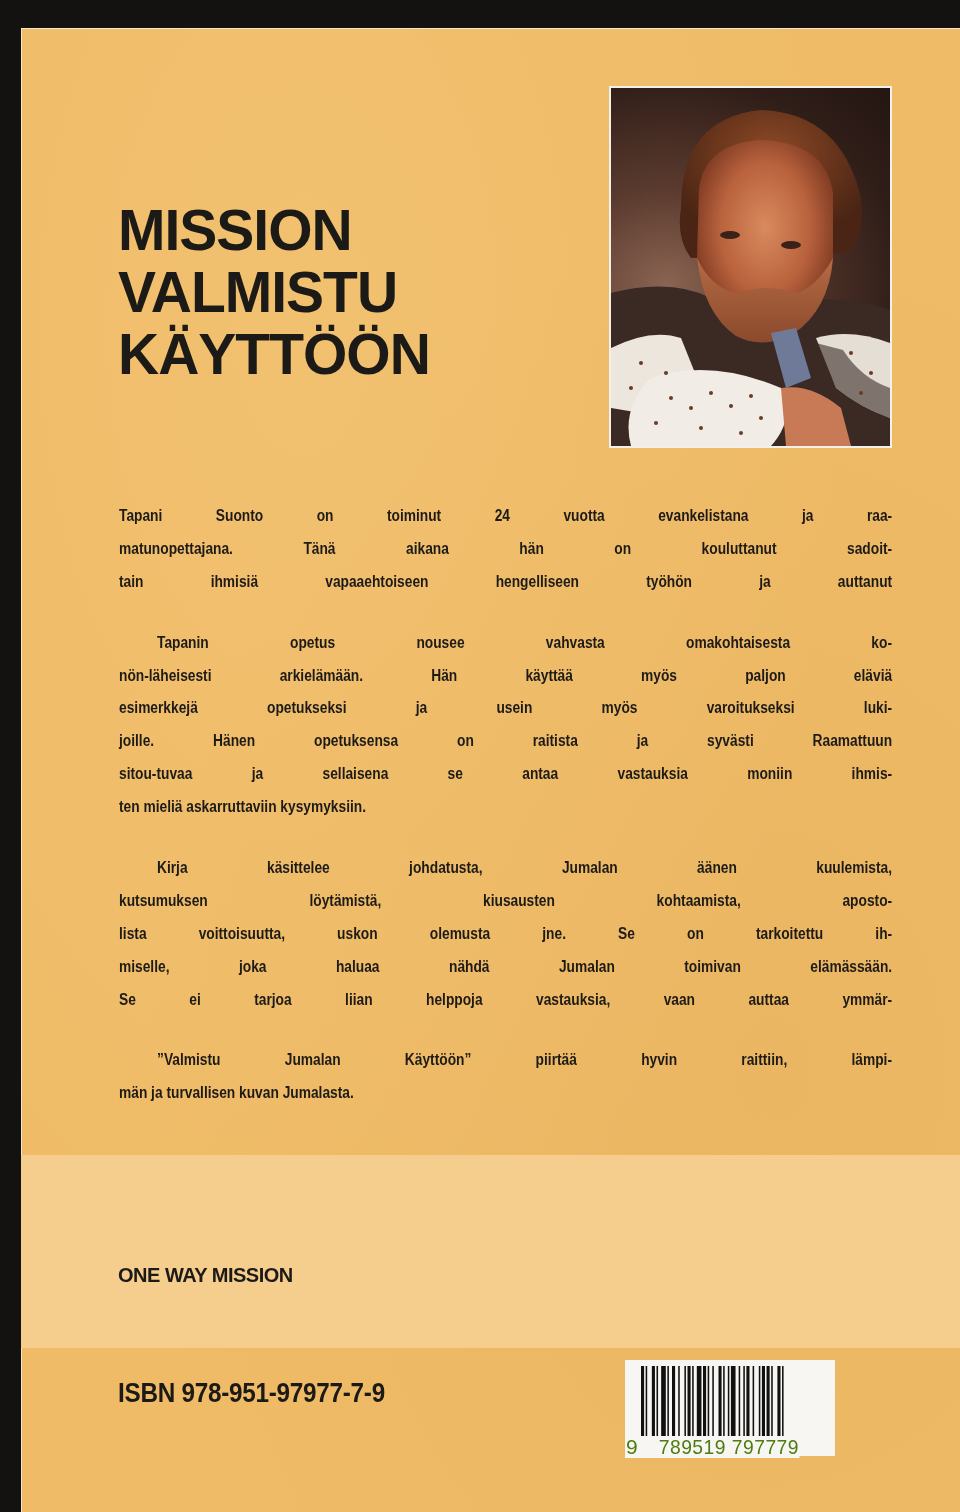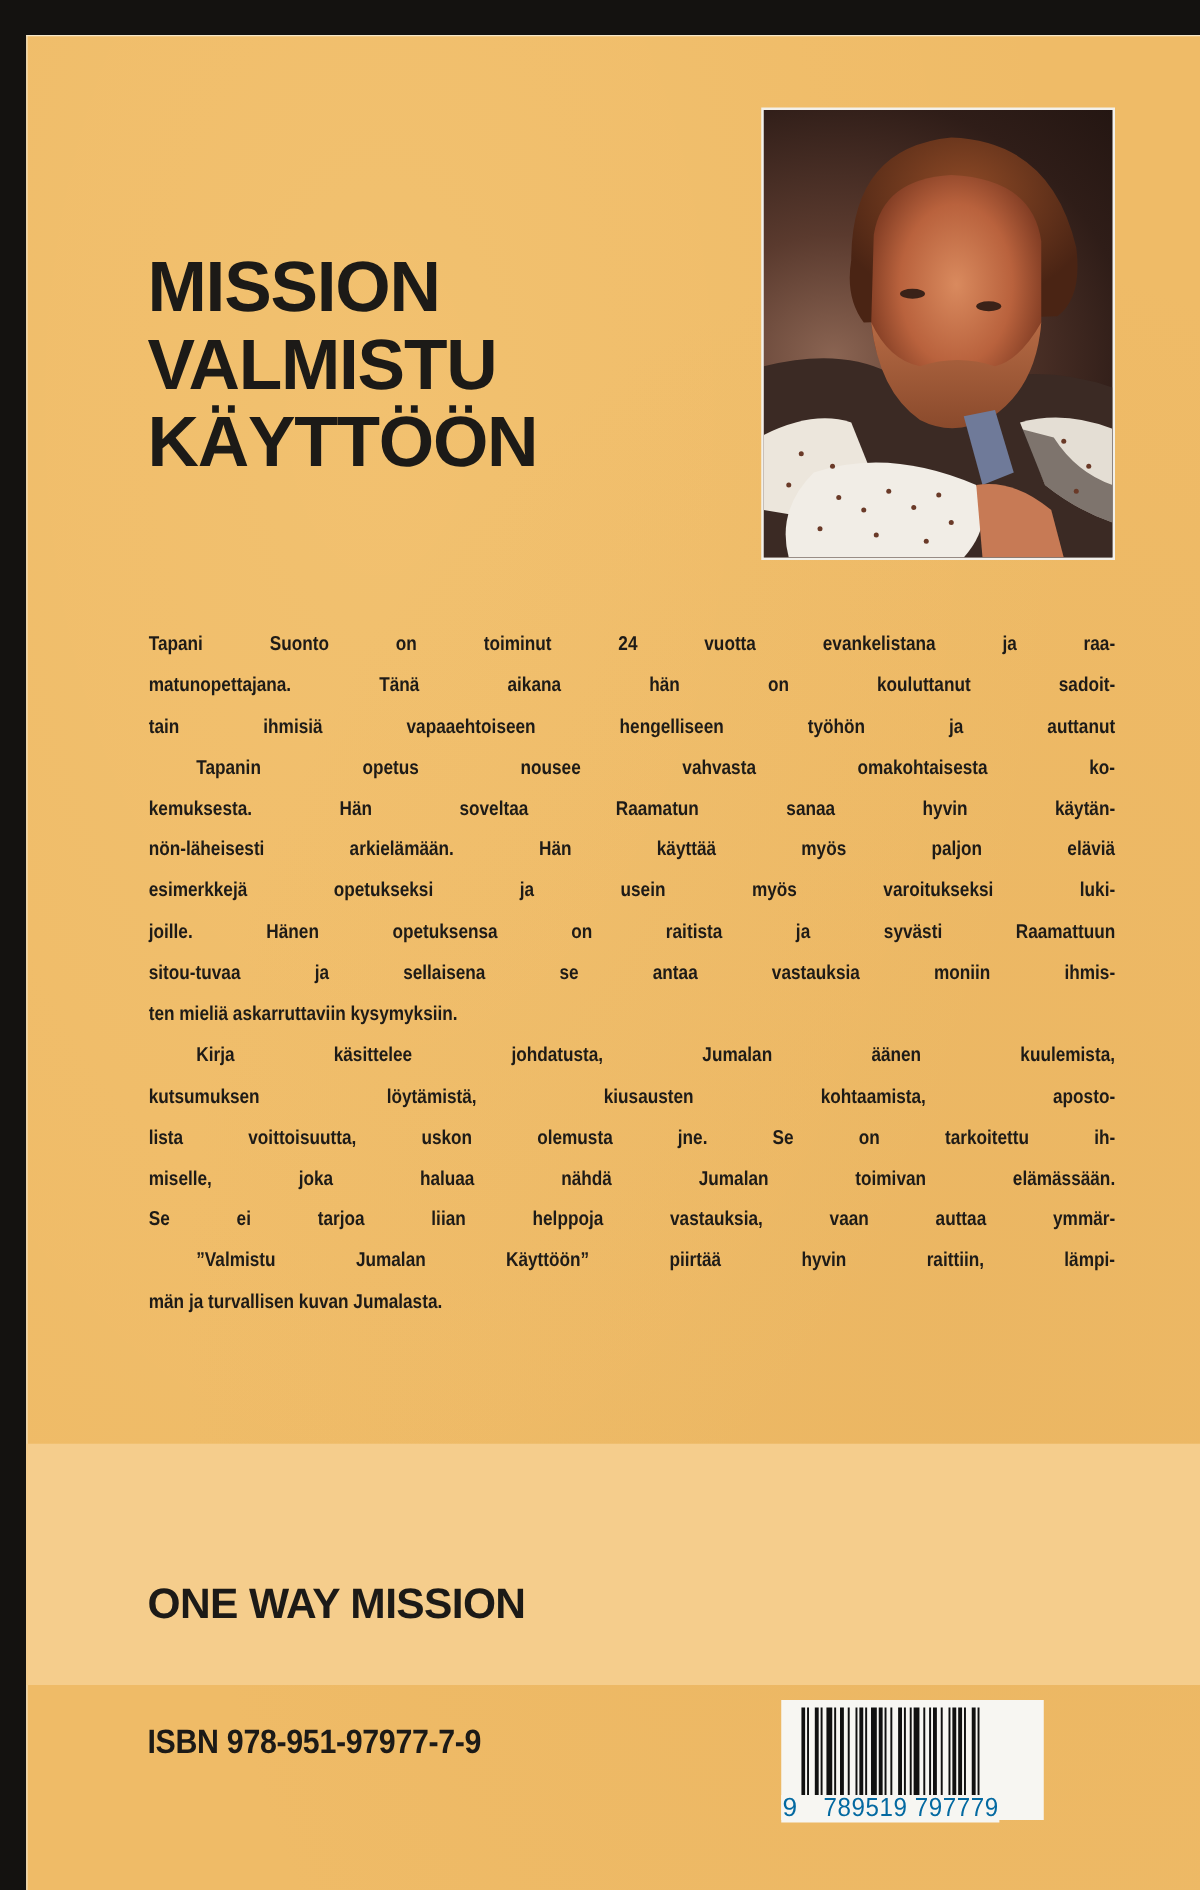--- a/index.html
+++ b/index.html
@@ -43,40 +43,40 @@
     font-weight: bold; font-size: 16px; line-height: 32.9px;
     color: #1e1b17;
   }
   .line {
     display: block; white-space: nowrap;
     text-align: justify; text-align-last: justify;
     transform-origin: left center;
     height: 32.9px; overflow: visible;
   }
   .line.last { text-align-last: left; }
-  .line.indent { padding-left: 38px; }
+  .line.indent { padding-left: 38px; margin-top: 28px; }
   .line-inner { display: inline-block; transform: scaleX(0.86); transform-origin: left center; width: 116.3%; text-align: justify; text-align-last: justify; }
   .line.last .line-inner { text-align-last: left; }
   .publisher {
     position: absolute; left: 118px; top: 1264px;
-    font-weight: bold; font-size: 34px; color: #1c1a17; letter-spacing: -0.5px;
+    font-weight: bold; font-size: 20px; color: #1c1a17; letter-spacing: -0.5px;
   }
   .isbn {
     position: absolute; left: 118px; top: 1378px;
     font-weight: bold; font-size: 27px; color: #1c1a17;
     transform: scaleX(0.9); transform-origin: left center; letter-spacing: -0.3px;
   }
   .barcode {
     position: absolute; left: 625px; top: 1360px; width: 210px; height: 96px;
     background: #f7f6f2;
   }
   .barcode-bars { position: absolute; left: 16px; top: 0; width: 190px; height: 92px; }
   .barcode-number {
     position: absolute; left: 0; bottom: -2px; width: 210px;
-    font-family: "Liberation Sans", sans-serif; font-size: 21px; color: #0369a1;
+    font-family: "Liberation Sans", sans-serif; font-size: 21px; color: #4d7c0f;
     line-height: 22px; white-space: nowrap;
   }
   .barcode-number .d1 { display: inline-block; width: 18px; padding-left: 1px; background: #f7f6f2; }
   .barcode-number .rest { display: inline-block; background: #f7f6f2; letter-spacing: 0.5px; padding-left: 16px; transform: scaleX(0.92); transform-origin: left center; }
 </style>
 </head>
 <body>
 
 <div class="cover"></div>
 <div class="light-band"></div>
@@ -146,21 +146,20 @@
       </g>
     </svg>
   </div>
 </div>
 
 <div class="body-text" id="desc">
     <div class="line"><span class="line-inner">Tapani Suonto on toiminut 24 vuotta evankelistana ja raa-</span></div>
     <div class="line"><span class="line-inner">matunopettajana. Tänä aikana hän on kouluttanut sadoit-</span></div>
     <div class="line"><span class="line-inner">tain ihmisiä vapaaehtoiseen hengelliseen työhön ja auttanut</span></div>
     <div class="line indent"><span class="line-inner" style="width: calc(116.279%);">Tapanin opetus nousee vahvasta omakohtaisesta ko-</span></div>
-    <div class="line"><span class="line-inner">kemuksesta. Hän soveltaa Raamatun sanaa hyvin käytän-</span></div>
     <div class="line"><span class="line-inner">nön-läheisesti arkielämään. Hän käyttää myös paljon eläviä</span></div>
     <div class="line"><span class="line-inner">esimerkkejä opetukseksi ja usein myös varoitukseksi luki-</span></div>
     <div class="line"><span class="line-inner">joille. Hänen opetuksensa on raitista ja syvästi Raamattuun</span></div>
     <div class="line"><span class="line-inner">sitou-tuvaa ja sellaisena se antaa vastauksia moniin ihmis-</span></div>
     <div class="line last"><span class="line-inner">ten mieliä askarruttaviin kysymyksiin.</span></div>
     <div class="line indent"><span class="line-inner" style="width: calc(116.279%);">Kirja käsittelee johdatusta, Jumalan äänen kuulemista,</span></div>
     <div class="line"><span class="line-inner">kutsumuksen löytämistä, kiusausten kohtaamista, aposto-</span></div>
     <div class="line"><span class="line-inner">lista voittoisuutta, uskon olemusta jne. Se on tarkoitettu ih-</span></div>
     <div class="line"><span class="line-inner">miselle, joka haluaa nähdä Jumalan toimivan elämässään.</span></div>
     <div class="line"><span class="line-inner">Se ei tarjoa liian helppoja vastauksia, vaan auttaa ymmär-</span></div>

